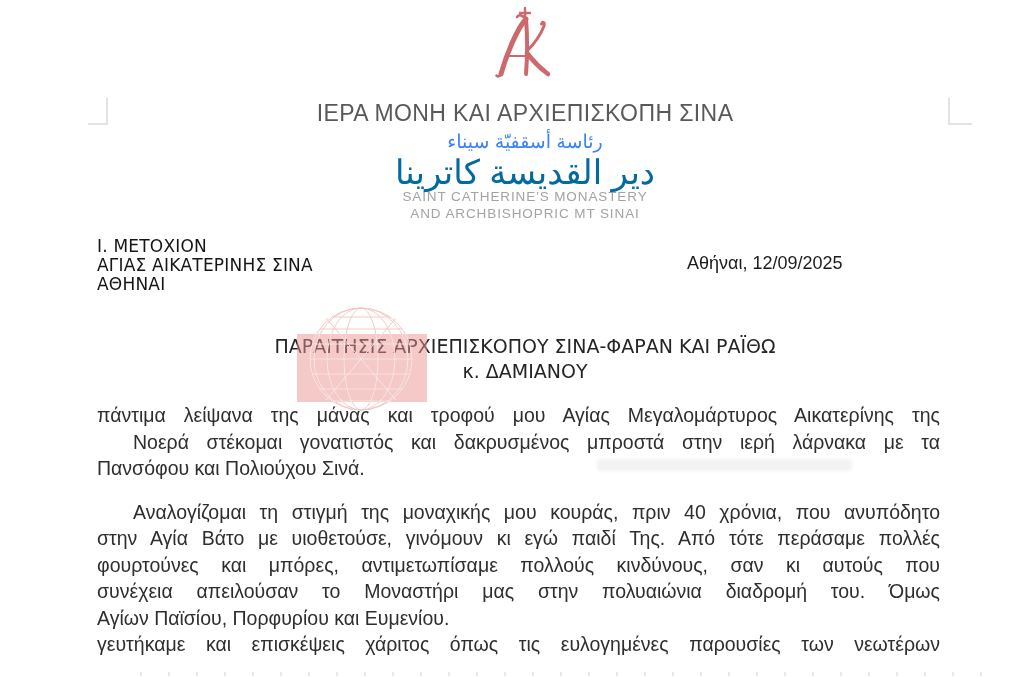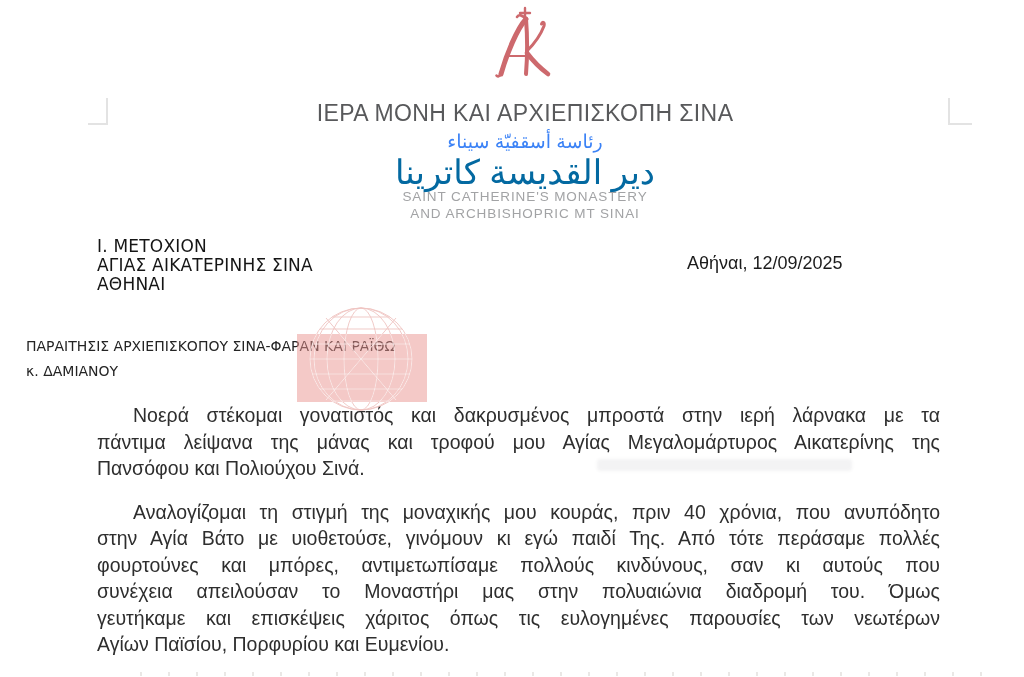--- a/index.html
+++ b/index.html
@@ -20,22 +20,22 @@
   .corner { position:absolute; }
   .corner-left  { left:88px;  top:98px; width:18px; height:25px; border-right:2px solid #e3e3e3; border-bottom:2px solid #e3e3e3; }
   .corner-right { left:948px; top:98px; width:22px; height:25px; border-left:2px solid #e3e3e3; border-bottom:2px solid #e3e3e3; }
 
   
   .sender { position:absolute; left:97px; top:237px; font-family:"DejaVu Sans", sans-serif;
             font-size:17px; line-height:19px; color:#151515; letter-spacing:0.2px; }
   .dateline { position:absolute; left:687px; top:253px; font-size:18px; color:#1c1c1c; }
 
   
-  .doc-title { position:absolute; top:334px; left:26px; right:0; 
-               font-family:"DejaVu Sans", sans-serif; font-size:14px; line-height:25px; color:#242424; }
+  .doc-title { position:absolute; top:334px; left:26px; right:0; text-align:center;
+               font-family:"DejaVu Sans", sans-serif; font-size:19px; line-height:25px; color:#242424; }
 
   
   .watermark { position:absolute; left:296px; top:304px; width:134px; height:112px;
                z-index:4; pointer-events:none; }
 
   .smudge { position:absolute; left:597px; top:459px; width:255px; height:12px;
             background:rgba(178,180,188,0.16); filter:blur(1.5px); border-radius:3px; }
 
   
   .body-text { position:absolute; left:97px; top:402px; width:843px;
@@ -117,29 +117,29 @@
     <rect x="1" y="30" width="130" height="68" fill="#ea948f" opacity="0.5"></rect>
     <g clip-path="url(#wmrect)">
         <use href="#globe" stroke="#ffffff" opacity="0.8"></use>
       </g>
   </svg>
 
   <div class="smudge"></div>
 
   <div class="body-text">
       <div class="para">
+        <div class="line">πάντιμα λείψανα της μάνας και τροφού μου Αγίας Μεγαλομάρτυρος Αικατερίνης της</div>
         <div class="line first">Νοερά στέκομαι γονατιστός και δακρυσμένος μπροστά στην ιερή λάρνακα με τα</div>
-        <div class="line">πάντιμα λείψανα της μάνας και τροφού μου Αγίας Μεγαλομάρτυρος Αικατερίνης της</div>
         <div class="line last">Πανσόφου και Πολιούχου Σινά.</div>
       </div>
       <div class="para">
         <div class="line first">Αναλογίζομαι τη στιγμή της μοναχικής μου κουράς, πριν 40 χρόνια, που ανυπόδητο</div>
         <div class="line">στην Αγία Βάτο με υιοθετούσε, γινόμουν κι εγώ παιδί Της. Από τότε περάσαμε πολλές</div>
         <div class="line">φουρτούνες και μπόρες, αντιμετωπίσαμε πολλούς κινδύνους, σαν κι αυτούς που</div>
         <div class="line">συνέχεια απειλούσαν το Μοναστήρι μας στην πολυαιώνια διαδρομή του. Όμως</div>
+        <div class="line last">Αγίων Παϊσίου, Πορφυρίου και Ευμενίου.</div>
         <div class="line">γευτήκαμε και  επισκέψεις χάριτος όπως τις ευλογημένες παρουσίες των νεωτέρων</div>
-        <div class="line last">Αγίων Παϊσίου, Πορφυρίου και Ευμενίου.</div>
       </div>
     </div>
 
   <div class="clip-hint"></div>
 
 </div>
 
 </body></html>

